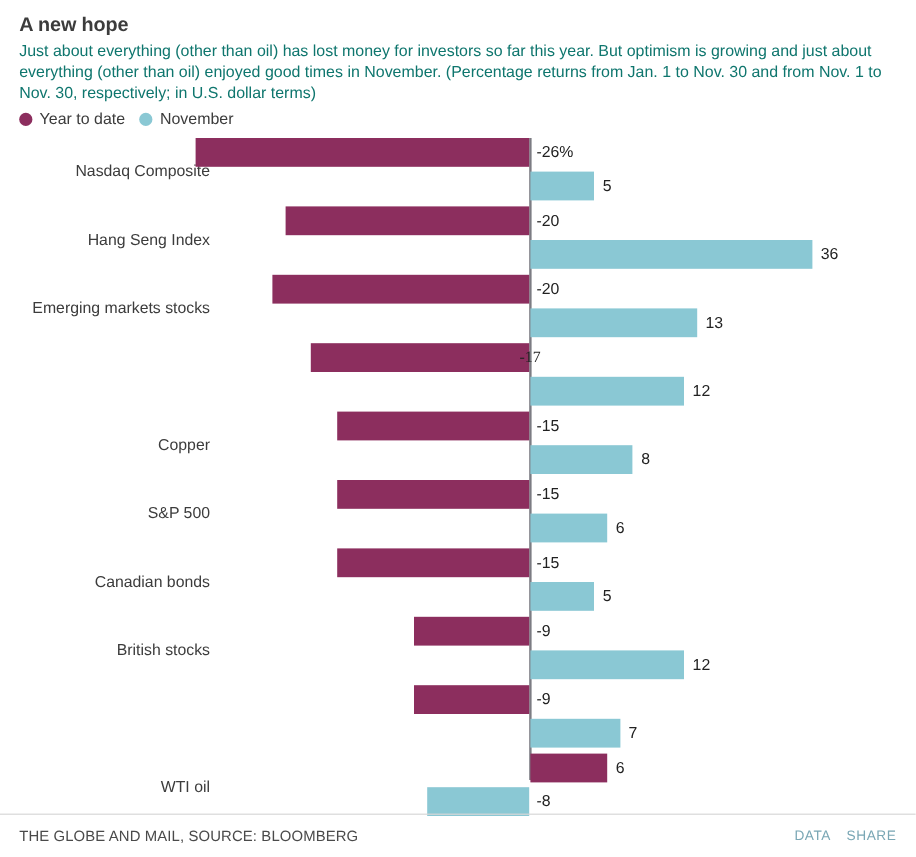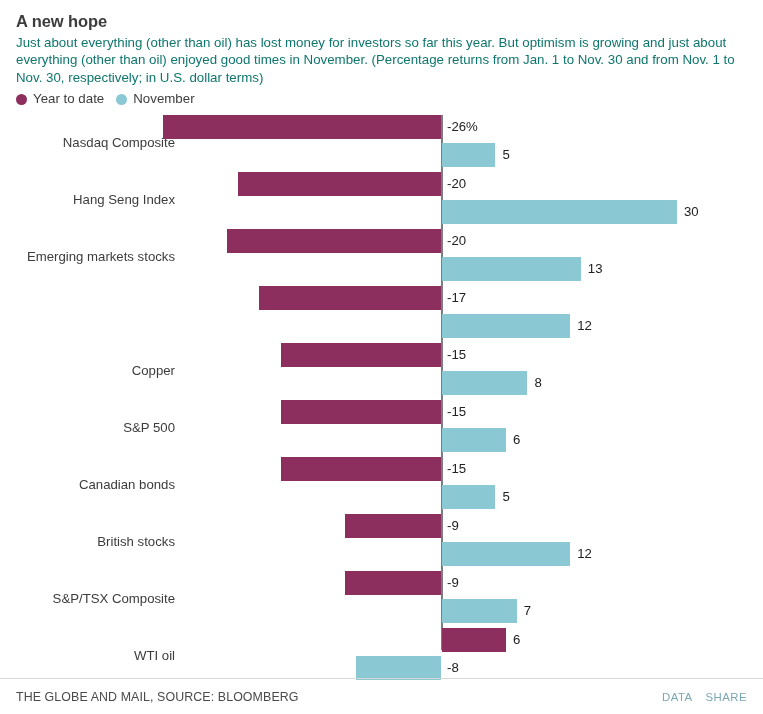--- a/index.html
+++ b/index.html
@@ -178,32 +178,32 @@
           <div class="bar ytd" style="background: rgb(140, 46, 94); width: 277.68px; left: 163.32px;"></div>
           <div class="bar-value ytd" style="left: 447px;">-26%</div>
           <div class="bar nov" style="background: rgb(138, 200, 212); width: 53.4px; left: 442px;"></div>
           <div class="bar-value nov" style="left: 502.4px;">5</div>
         </div>
         <div class="row">
           <div class="cat-label">Hang Seng Index</div>
           <div class="bar ytd" style="background: rgb(140, 46, 94); width: 202.92px; left: 238.08px;"></div>
           <div class="bar-value ytd" style="left: 447px;">-20</div>
           <div class="bar nov" style="background: rgb(138, 200, 212); width: 234.96px; left: 442px;"></div>
-          <div class="bar-value nov" style="left: 683.96px;">30</div>
+          <div class="bar-value nov" style="left: 683.96px;">36</div>
         </div>
         <div class="row">
           <div class="cat-label">Emerging markets stocks</div>
           <div class="bar ytd" style="background: rgb(140, 46, 94); width: 213.6px; left: 227.4px;"></div>
           <div class="bar-value ytd" style="left: 447px;">-20</div>
           <div class="bar nov" style="background: rgb(138, 200, 212); width: 138.84px; left: 442px;"></div>
           <div class="bar-value nov" style="left: 587.84px;">13</div>
         </div>
         <div class="row">
           <div class="bar ytd" style="background: rgb(140, 46, 94); width: 181.56px; left: 259.44px;"></div>
-          <div class="bar-value ytd" style="left: 447px;">-17</div>
+          <div class="bar-value ytd" style="left: 433px; font-family: Liberation Serif, serif;">-17</div>
           <div class="bar nov" style="background: rgb(138, 200, 212); width: 128.16px; left: 442px;"></div>
           <div class="bar-value nov" style="left: 577.16px;">12</div>
         </div>
         <div class="row">
           <div class="cat-label">Copper</div>
           <div class="bar ytd" style="background: rgb(140, 46, 94); width: 160.2px; left: 280.8px;"></div>
           <div class="bar-value ytd" style="left: 447px;">-15</div>
           <div class="bar nov" style="background: rgb(138, 200, 212); width: 85.44px; left: 442px;"></div>
           <div class="bar-value nov" style="left: 534.44px;">8</div>
         </div>
@@ -222,21 +222,20 @@
           <div class="bar-value nov" style="left: 502.4px;">5</div>
         </div>
         <div class="row">
           <div class="cat-label">British stocks</div>
           <div class="bar ytd" style="background: rgb(140, 46, 94); width: 96.12px; left: 344.88px;"></div>
           <div class="bar-value ytd" style="left: 447px;">-9</div>
           <div class="bar nov" style="background: rgb(138, 200, 212); width: 128.16px; left: 442px;"></div>
           <div class="bar-value nov" style="left: 577.16px;">12</div>
         </div>
         <div class="row">
-          <div class="cat-label">S&amp;P/TSX Composite</div>
           <div class="bar ytd" style="background: rgb(140, 46, 94); width: 96.12px; left: 344.88px;"></div>
           <div class="bar-value ytd" style="left: 447px;">-9</div>
           <div class="bar nov" style="background: rgb(138, 200, 212); width: 74.76px; left: 442px;"></div>
           <div class="bar-value nov" style="left: 523.76px;">7</div>
         </div>
         <div class="row">
           <div class="cat-label">WTI oil</div>
           <div class="bar ytd" style="background: rgb(140, 46, 94); width: 64.08px; left: 442px;"></div>
           <div class="bar-value ytd" style="left: 513.08px;">6</div>
           <div class="bar nov" style="background: rgb(138, 200, 212); width: 85.44px; left: 355.56px;"></div>

